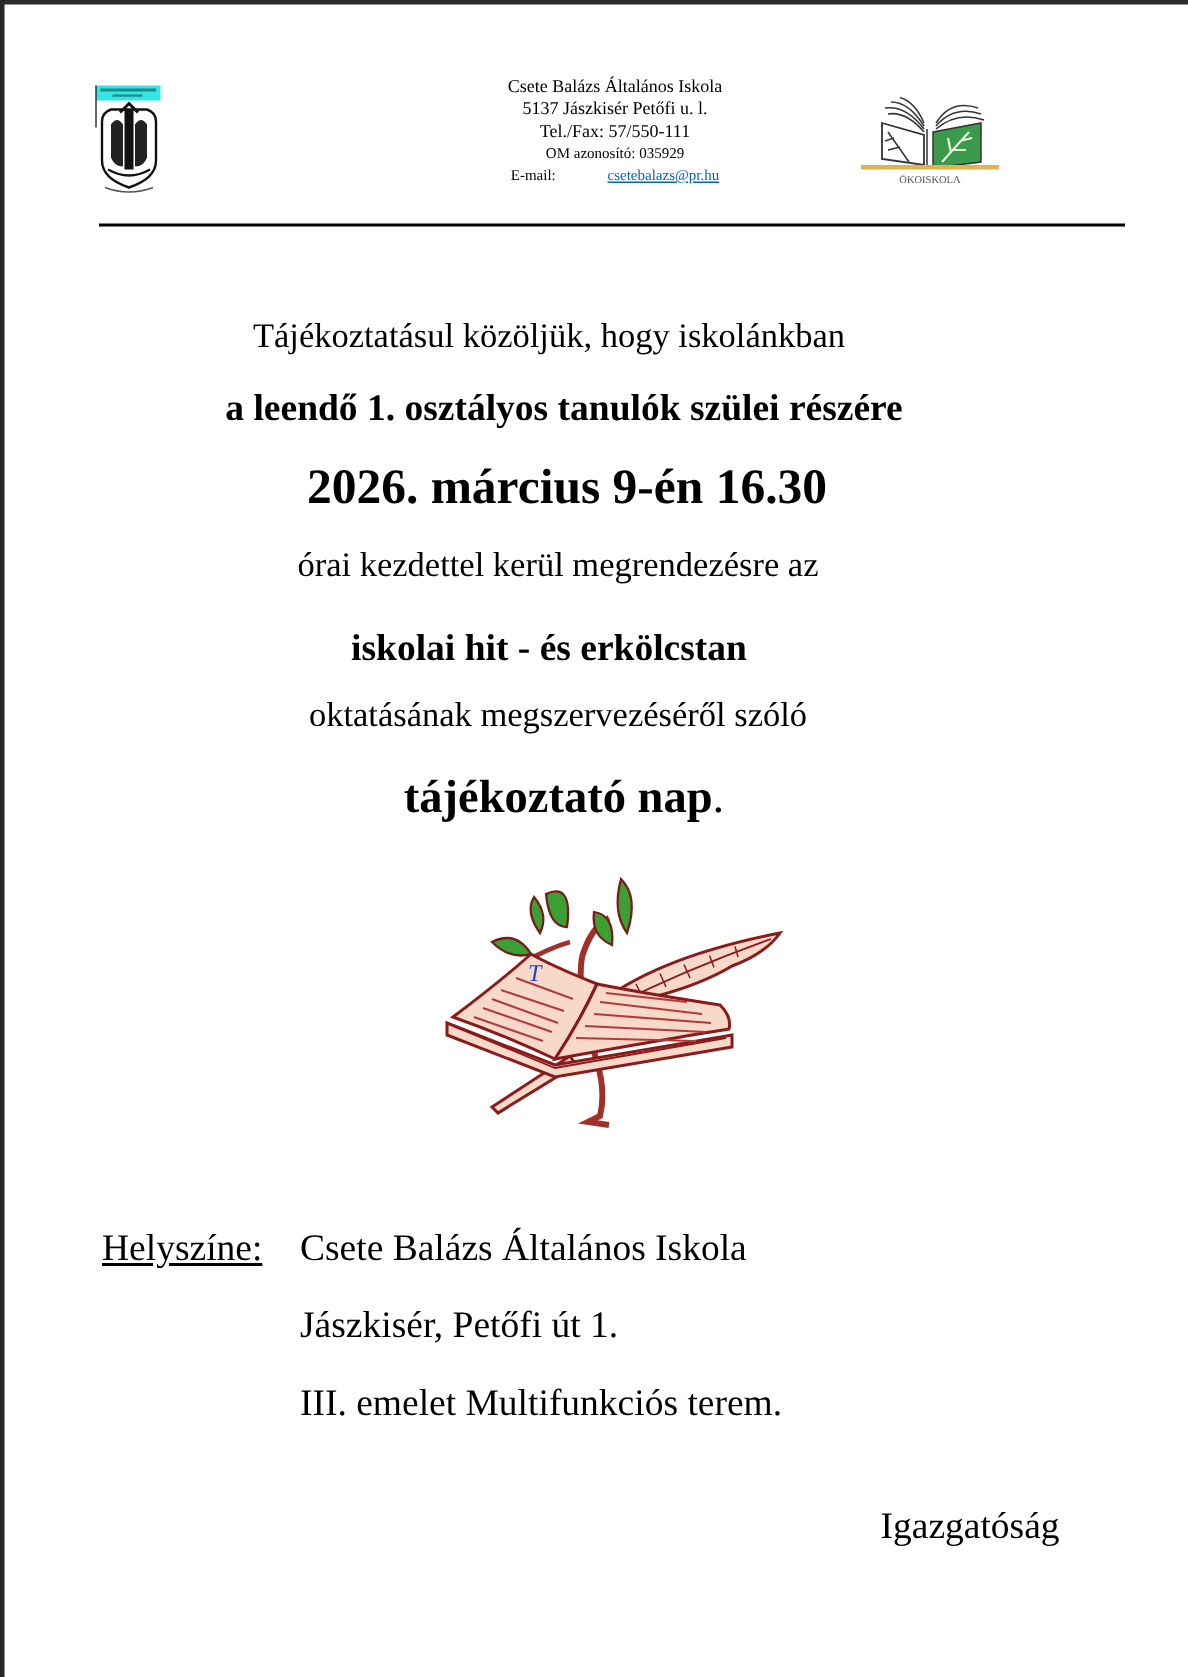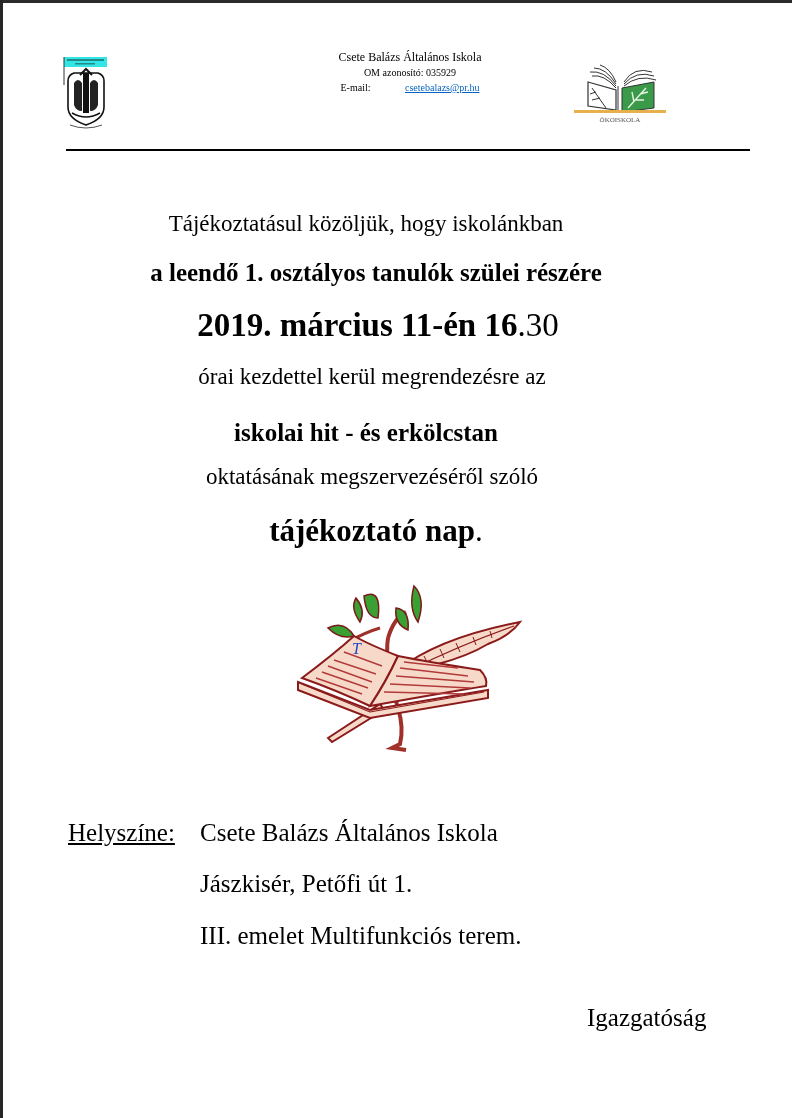--- a/index.html
+++ b/index.html
@@ -23,21 +23,21 @@
     .hdr-sans { font-family: Liberation Serif, serif; font-size: 10px; display: block; }
     .hdr-bold { font-weight: bold; }
     .hdr-link { color: #0563C1; text-decoration: underline; margin-left: 32px; }
     .rule { position: absolute; left: 66px; top: 149px; width: 684px; height: 1.5px; background: #000; }
 
     
     .line { position: absolute; left: 0; width: 732px; text-align: center; white-space: nowrap; }
     .l1 { top: 211px; font-size: 23px; }
     .l2 { top: 259px; font-size: 25px; font-weight: bold; margin-left: 10px; }
     .l3 { top: 307px; font-size: 33px; font-weight: bold; left: 12px; }
-    .l3 .reg { font-weight: normal; }
+    .l3 .reg { font-weight: bold; }
     .l4 { top: 364px; font-size: 23px; left: 6px; }
     .l5 { top: 419px; font-size: 25px; font-weight: bold; }
     .l6 { top: 464px; font-size: 23px; left: 6px; }
     .l7 { top: 513px; font-size: 31px; font-weight: bold; left: 10px; }
     .l7 .reg { font-weight: normal; }
 
     .book { position: absolute; left: 288px; top: 578px; width: 240px; height: 176px; }
 
     
     .loc { position: absolute; font-size: 25px; white-space: nowrap; }
@@ -64,20 +64,22 @@
     <path d="M36 28 Q32 22 28 28 L28 56 Q34 56 36 50 Z" fill="#222"></path>
     <rect x="21" y="18" width="6" height="40" fill="#111"></rect>
     <path d="M18 20 L24 14 L30 20" fill="none" stroke="#111" stroke-width="2"></path>
     <path d="M10 58 Q24 66 38 58" fill="none" stroke="#111" stroke-width="1.5"></path>
     <path d="M8 70 Q24 76 40 70" fill="none" stroke="#555" stroke-width="1"></path>
   </svg>
 </div>
 
 <div class="header-block">
   <span class="hdr-serif">Csete Balázs Általános Iskola</span>
+  <span class="hdr-serif">5137 Jászkisér Petőfi u. l.</span>
+  <span class="hdr-serif">Tel./Fax: 57/550-111</span>
   <span class="hdr-sans">OM azonosító: 035929</span>
   <span class="hdr-sans"><span>E-mail: </span><a class="hdr-link">csetebalazs@pr.hu</a></span>
 </div>
 
 <div class="logo-right">
   <svg width="100" height="66" viewBox="0 0 100 66">
 
     <path d="M18 22 L46 30 L46 50 L18 46 Z" fill="#fff" stroke="#333" stroke-width="1.2"></path>
     <path d="M20 12 Q34 10 46 26" fill="none" stroke="#333" stroke-width="1"></path>
     <path d="M24 8 Q36 8 46 24" fill="none" stroke="#333" stroke-width="1"></path>
@@ -96,21 +98,21 @@
 
     <rect x="4" y="50" width="92" height="3" fill="#e8b04a"></rect>
     <text x="50" y="62" font-family="Liberation Serif, serif" font-size="7" fill="#555" text-anchor="middle">ÖKOISKOLA</text>
   </svg>
 </div>
 
 <div class="rule"></div>
 
 <div class="line l1">Tájékoztatásul közöljük, hogy iskolánkban</div>
 <div class="line l2">a leendő 1. osztályos tanulók szülei részére</div>
-<div class="line l3"><span>2019. március 11-én 16</span><span class="reg">.30</span></div>
+<div class="line l3"><span>2026. március 9-én 16</span><span class="reg">.30</span></div>
 <div class="line l4">órai kezdettel kerül megrendezésre az</div>
 <div class="line l5">iskolai hit - és erkölcstan</div>
 <div class="line l6">oktatásának megszervezéséről szóló</div>
 <div class="line l7"><span>tájékoztató nap</span><span class="reg">.</span></div>
 
 <div class="book">
   <svg width="240" height="176" viewBox="0 0 240 176">
 
     <path d="M110 92 Q150 60 232 44 Q222 58 200 66 Q180 78 150 86 Q130 92 118 96 Z" fill="#f6d9c8" stroke="#8b1a1a" stroke-width="2"></path>
     <path d="M122 92 Q170 68 226 48" fill="none" stroke="#8b1a1a" stroke-width="1.2"></path>

